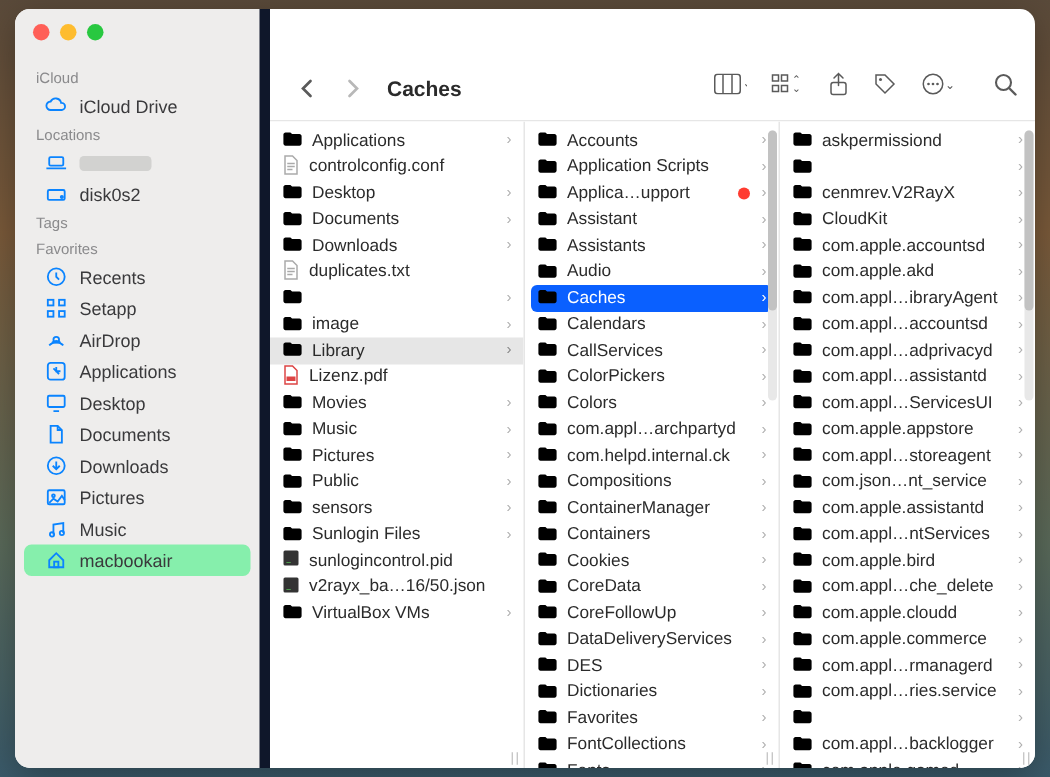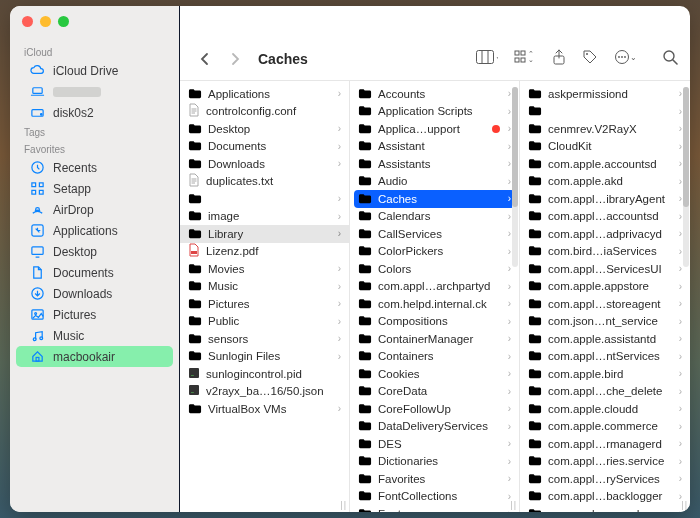--- a/index.html
+++ b/index.html
@@ -11,21 +11,21 @@
   }
   .window {
     position: absolute; left: 10px; top: 6px; width: 680px; height: 506px;
     background: #fff; border-radius: 10px; overflow: hidden;
     box-shadow: 0 6px 24px rgba(0,0,0,0.3);
     display: flex;
   }
   
   .sidebar {
     width: 170px; height: 100%; background: #eeedec;
-    border-right: 1px solid #0f172a;
+    border-right: 7px solid #0f172a;
     padding-top: 10px;
     font-size: 11px;
     overflow: hidden;
   }
   .traffic { display: flex; gap: 7px; padding-left: 12px; margin-bottom: 16px; }
   .tl { width: 11px; height: 11px; border-radius: 50%; }
   .tl.red { background: #ff5f57; } .tl.yel { background: #febc2e; } .tl.grn { background: #28c840; }
   .sb-section { color: #8a8a8c; font-size: 10px; padding: 4px 14px 2px; font-weight: 500; }
   .sb-item {
     display: flex; align-items: center; gap: 8px;
@@ -81,20 +81,21 @@
       <div class="tl grn"></div>
     </div>
     <div id="sidebar-body">
         <div class="sb-section">iCloud</div>
         <div class="sb-item">
           <span class="sb-icon"><svg width="15" height="15" viewBox="0 0 16 16" fill="none" stroke="#0a84ff" stroke-width="1.3">
               <path d="M4 11a3 3 0 010-6 4 4 0 017.5 1A2.5 2.5 0 0112 11H4z"></path>
             </svg></span>
           <span>iCloud Drive</span>
         </div>
+        <div class="sb-section">Locations</div>
         <div class="sb-item">
           <span class="sb-icon"><svg width="15" height="15" viewBox="0 0 16 16" fill="none" stroke="#0a84ff" stroke-width="1.3">
               <rect x="3" y="4" width="10" height="6" rx="1"></rect>
               <line x1="1" y1="12" x2="15" y2="12"></line>
             </svg></span>
           <span class="sb-hide"></span>
         </div>
         <div class="sb-item">
           <span class="sb-icon"><svg width="15" height="15" viewBox="0 0 16 16" fill="none" stroke="#0a84ff" stroke-width="1.3">
               <rect x="2" y="5" width="12" height="7" rx="1"></rect>
@@ -634,21 +635,21 @@
             <span><svg class="folder" viewBox="0 0 15 12">
                 <use href="#folder-ic"></use>
               </svg></span>
             <span class="label">com.appl…adprivacyd</span>
             <span class="chev">›</span>
           </div>
           <div class="row">
             <span><svg class="folder" viewBox="0 0 15 12">
                 <use href="#folder-ic"></use>
               </svg></span>
-            <span class="label">com.bird…iaServices</span>
+            <span class="label">com.appl…assistantd</span>
             <span class="chev">›</span>
           </div>
           <div class="row">
             <span><svg class="folder" viewBox="0 0 15 12">
                 <use href="#folder-ic"></use>
               </svg></span>
             <span class="label">com.appl…ServicesUI</span>
             <span class="chev">›</span>
           </div>
           <div class="row">
@@ -725,21 +726,20 @@
             <span><svg class="folder" viewBox="0 0 15 12">
                 <use href="#folder-ic"></use>
               </svg></span>
             <span class="label">com.appl…ries.service</span>
             <span class="chev">›</span>
           </div>
           <div class="row">
             <span><svg class="folder" viewBox="0 0 15 12">
                 <use href="#folder-ic"></use>
               </svg></span>
-            <span class="label">com.appl…ryServices</span>
             <span class="chev">›</span>
           </div>
           <div class="row">
             <span><svg class="folder" viewBox="0 0 15 12">
                 <use href="#folder-ic"></use>
               </svg></span>
             <span class="label">com.appl…backlogger</span>
             <span class="chev">›</span>
           </div>
           <div class="row">

